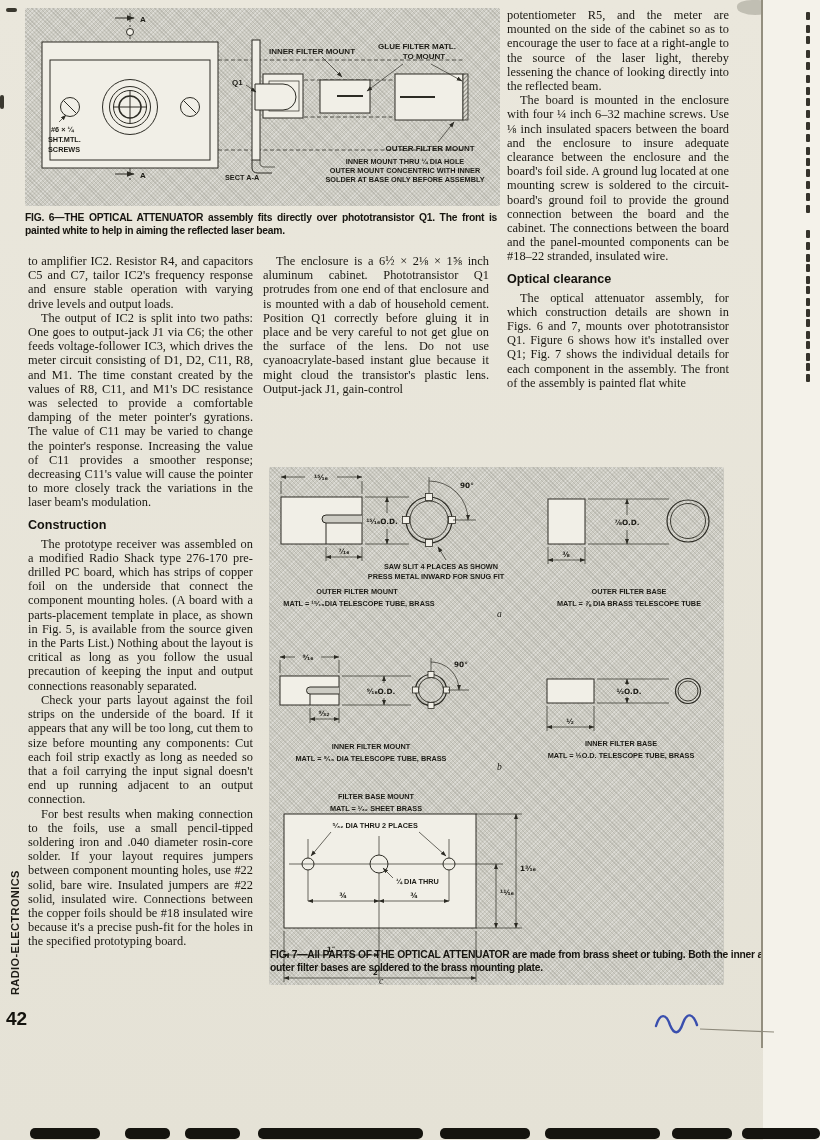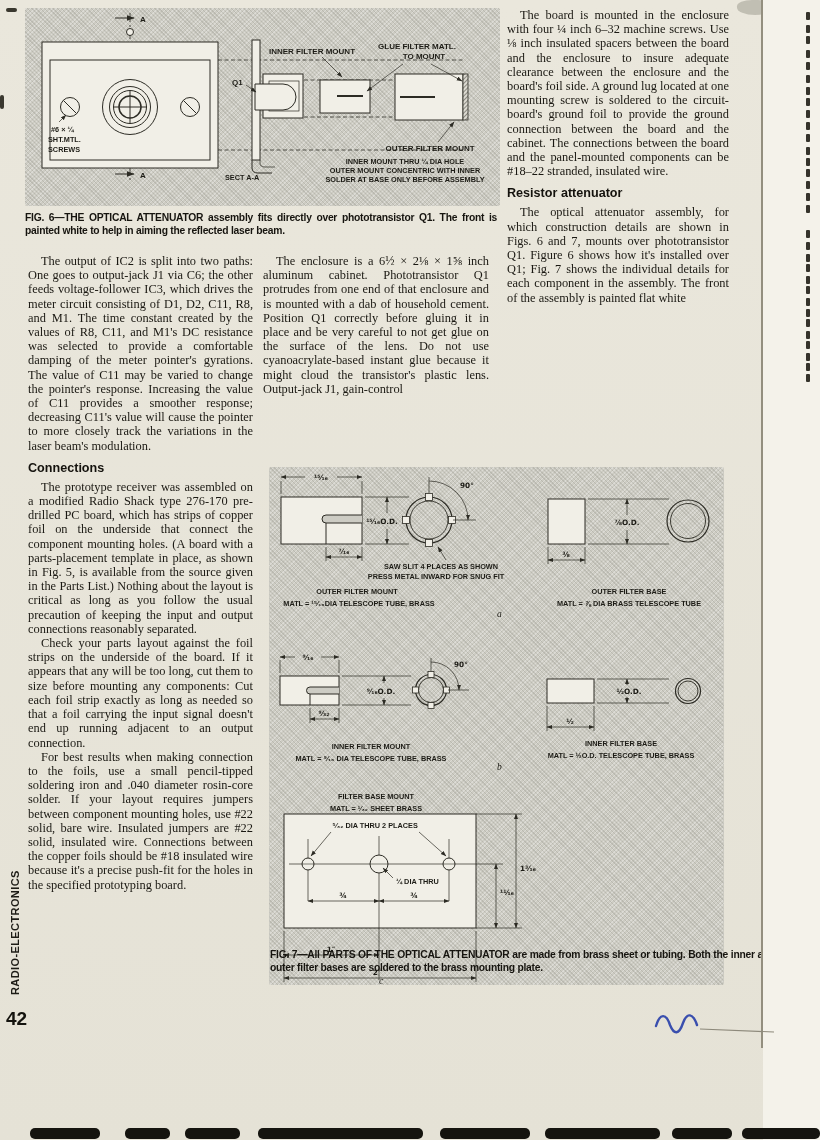--- a/index.html
+++ b/index.html
@@ -135,34 +135,36 @@
         <text class="lab7 mid" x="380" y="156">INNER MOUNT THRU ¼ DIA HOLE</text>
         <text class="lab7 mid" x="380" y="165">OUTER MOUNT CONCENTRIC WITH INNER</text>
         <text class="lab7 mid" x="380" y="174">SOLDER AT BASE ONLY BEFORE ASSEMBLY</text>
         <text class="lab7" x="200" y="172">SECT A-A</text>
       </g>
     </svg>
   </div>
   <div class="figcap" style="left:25px;top:211px;width:472px;">FIG. 6—THE OPTICAL ATTENUATOR assembly fits directly over phototransistor Q1. The front is painted white to help in aiming the reflected laser beam.</div>
 
   <div class="bodycol" style="left:28px;top:254px;width:225px;">
+    <p>to amplifier IC2. Resistor R4, and capacitors C5 and C7, tailor IC2's frequency response and ensure stable operation with varying drive levels and output loads.</p>
     <p class="ind">The output of IC2 is split into two paths: One goes to output-jack J1 via C6; the other feeds voltage-follower IC3, which drives the meter circuit consisting of D1, D2, C11, R8, and M1. The time constant created by the values of R8, C11, and M1's DC resistance was selected to provide a comfortable damping of the meter pointer's gyrations. The value of C11 may be varied to change the pointer's response. Increasing the value of C11 provides a smoother response; decreasing C11's value will cause the pointer to more closely track the variations in the laser beam's modulation.</p>
-    <div class="sechead">Connections</div>
+    <div class="sechead">Construction</div>
     <p class="ind">The prototype receiver was assembled on a modified Radio Shack type 276-170 pre-drilled PC board, which has strips of copper foil on the underside that connect the component mounting holes. (A board with a parts-placement template in place, as shown in Fig. 5, is available from the source given in the Parts List.) Nothing about the layout is critical as long as you follow the usual precaution of keeping the input and output connections reasonably separated.</p>
     <p class="ind">Check your parts layout against the foil strips on the underside of the board. If it appears that any will be too long, cut them to size before mounting any components: Cut each foil strip exactly as long as needed so that a foil carrying the input signal doesn't end up running adjacent to an output connection.</p>
     <p class="ind">For best results when making connection to the foils, use a small pencil-tipped soldering iron and .040 diameter rosin-core solder. If your layout requires jumpers between component mounting holes, use #22 solid, bare wire. Insulated jumpers are #22 solid, insulated wire. Connections between the copper foils should be #18 insulated wire because it's a precise push-fit for the holes in the specified prototyping board.</p>
   </div>
 
   <div class="bodycol" style="left:263px;top:254px;width:226px;">
     <p class="ind">The enclosure is a 6½ × 2⅛ × 1⅝ inch aluminum cabinet. Phototransistor Q1 protrudes from one end of that enclosure and is mounted with a dab of household cement. Position Q1 correctly before gluing it in place and be very careful to not get glue on the surface of the lens. Do not use cyanoacrylate-based instant glue because it might cloud the transistor's plastic lens. Output-jack J1, gain-control</p>
   </div>
 
   <div class="bodycol" style="left:507px;top:8px;width:222px;">
+    <p>potentiometer R5, and the meter are mounted on the side of the cabinet so as to encourage the user to face at a right-angle to the source of the laser light, thereby lessening the chance of looking directly into the reflected beam.</p>
     <p class="ind">The board is mounted in the enclosure with four ¼ inch 6–32 machine screws. Use ⅛ inch insulated spacers between the board and the enclosure to insure adequate clearance between the enclosure and the board's foil side. A ground lug located at one mounting screw is soldered to the circuit-board's ground foil to provide the ground connection between the board and the cabinet. The connections between the board and the panel-mounted components can be #18–22 stranded, insulated wire.</p>
-    <div class="sechead">Resistor attenuator</div>
+    <div class="sechead">Optical clearance</div>
     <p class="ind">The optical attenuator assembly, for which construction details are shown in Figs. 6 and 7, mounts over phototransistor Q1. Figure 6 shows how it's installed over Q1; Fig. 7 shows the individual details for each component in the assembly. The front of the assembly is painted flat white</p>
   </div>
 
   <div class="halftone" style="position:absolute;left:269px;top:427px;width:455px;height:518px;margin-top:40px;">
     <svg width="455" height="518" viewBox="0 0 455 518">
 
       <g>
         <line class="ln thin" x1="12" y1="14" x2="12" y2="27"></line>
         <line class="ln thin" x1="93" y1="14" x2="93" y2="27"></line>
         <line class="ln thin" x1="12" y1="10" x2="36" y2="10" marker-start="url(#arr)"></line>

